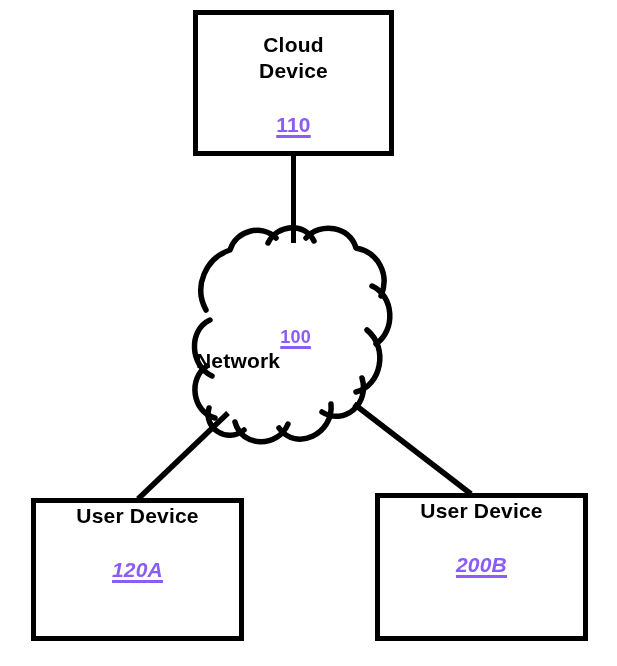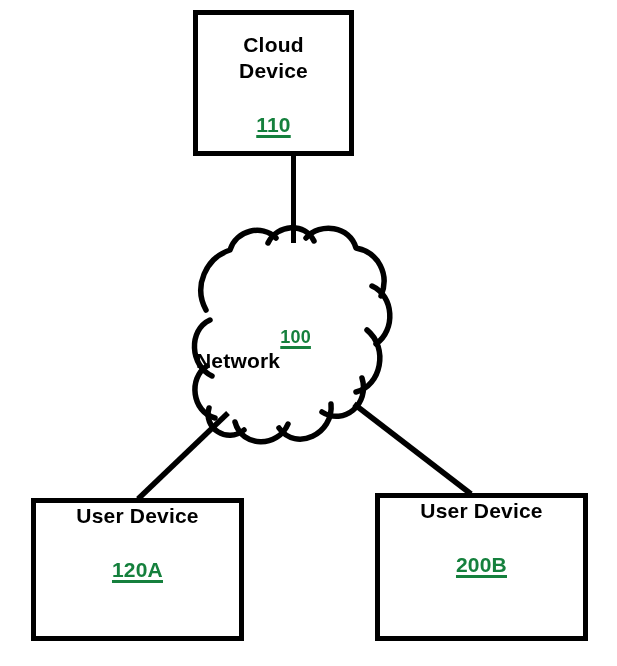--- a/index.html
+++ b/index.html
@@ -36,33 +36,33 @@
   }
   .node-label {
     font-weight: bold;
     color: #000000;
     text-align: center;
     line-height: 1.22;
     letter-spacing: 0.2px;
   }
   .ref-num {
     font-weight: bold;
-    color: #15803d;
+    color: #8b5cf6;
     text-align: center;
     text-decoration: underline;
     text-underline-offset: 3px;
     text-decoration-thickness: 2.5px;
     letter-spacing: 0.2px;
   }
 
   
   #cloud-system-box {
     left: 193px;
     top: 10px;
-    width: 161px;
+    width: 201px;
     height: 146px;
   }
   #cloud-system-box .node-label {
     font-size: 21px;
     margin-top: 17px;
   }
   #cloud-system-box .ref-num {
     font-size: 21px;
     margin-top: 30px;
   }
@@ -99,20 +99,21 @@
     top: 493px;
     width: 213px;
     height: 148px;
   }
   .device-box .node-label {
     font-size: 21px;
   }
   .device-box .ref-num {
     font-size: 21px;
     margin-top: 29px;
+    font-style: italic;
   }
 </style>
 </head>
 <body>
 
 <div id="diagram-root">
 
   <svg id="diagram-svg" viewBox="0 0 617 666">
 
     <line x1="293.5" y1="156" x2="293.5" y2="243" stroke="#000000" stroke-width="5" stroke-linecap="butt"></line>

